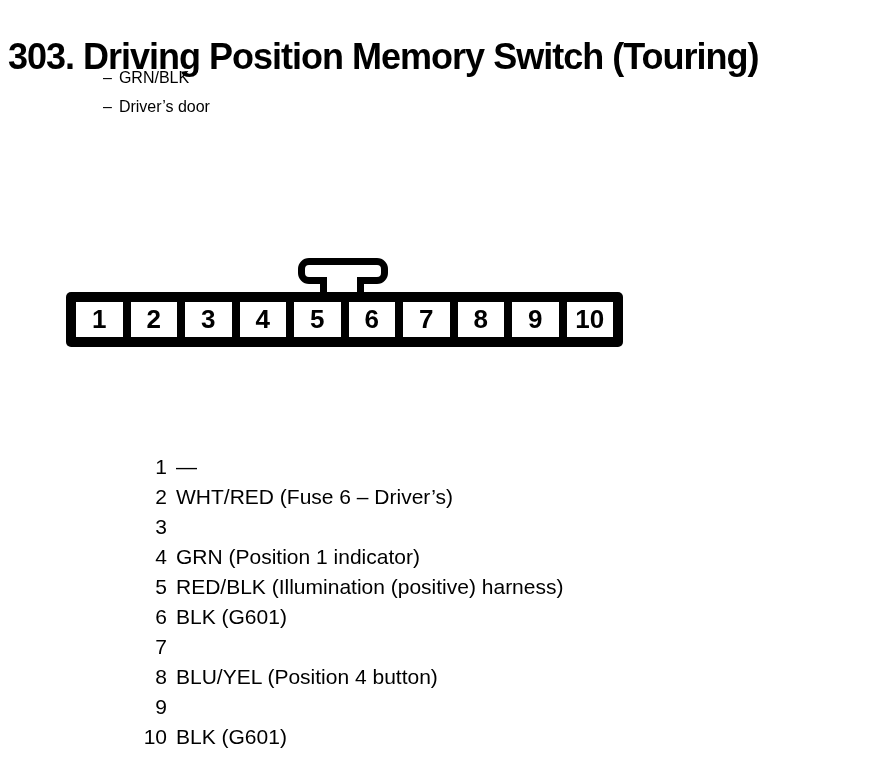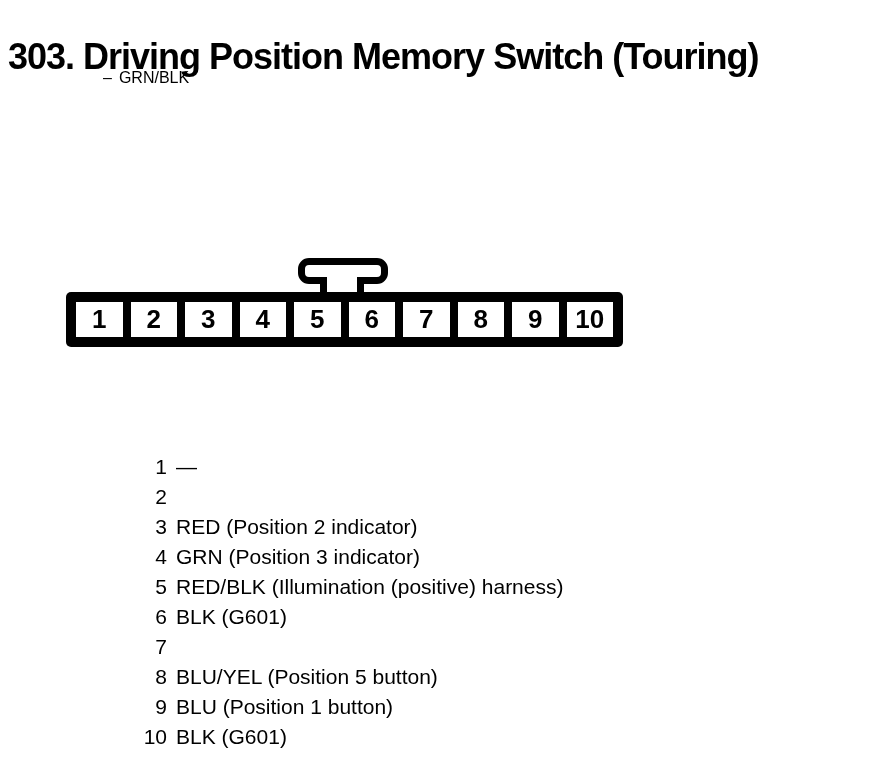--- a/index.html
+++ b/index.html
@@ -63,20 +63,23 @@
 <body>
 
 <div class="page">
 
   <h1 class="page-title">303. Driving Position Memory Switch (Touring)</h1>
 
   <ul class="attr-list">
     <li>
       <span class="attr-marker">–</span><span>GRN/BLK</span>
     </li>
+    <li>
+      <span class="attr-marker">–</span><span>Driver’s door</span>
+    </li>
   </ul>
 
   <div class="tab-pill"></div>
   <div class="tab-stem"></div>
 
   <div class="connector-body">
     <div class="pin-cell">1</div>
     <div class="pin-cell">2</div>
     <div class="pin-cell">3</div>
     <div class="pin-cell">4</div>
@@ -88,47 +91,46 @@
     <div class="pin-cell">10</div>
   </div>
 
   <div class="pin-list">
     <div class="pin-row">
       <span class="pin-num">1</span>
       <span class="pin-label">—</span>
     </div>
     <div class="pin-row">
       <span class="pin-num">2</span>
+      <span class="pin-label">WHT/RED (Fuse 6 – Driver’s)</span>
     </div>
     <div class="pin-row">
       <span class="pin-num">3</span>
-      <span class="pin-label">RED (Position 2 indicator)</span>
     </div>
     <div class="pin-row">
       <span class="pin-num">4</span>
-      <span class="pin-label">GRN (Position 3 indicator)</span>
+      <span class="pin-label">GRN (Position 1 indicator)</span>
     </div>
     <div class="pin-row">
       <span class="pin-num">5</span>
       <span class="pin-label">RED/BLK (Illumination (positive) harness)</span>
     </div>
     <div class="pin-row">
       <span class="pin-num">6</span>
       <span class="pin-label">BLK (G601)</span>
     </div>
     <div class="pin-row">
       <span class="pin-num">7</span>
     </div>
     <div class="pin-row">
       <span class="pin-num">8</span>
-      <span class="pin-label">BLU/YEL (Position 5 button)</span>
+      <span class="pin-label">BLU/YEL (Position 4 button)</span>
     </div>
     <div class="pin-row">
       <span class="pin-num">9</span>
-      <span class="pin-label">BLU (Position 1 button)</span>
     </div>
     <div class="pin-row">
       <span class="pin-num">10</span>
       <span class="pin-label">BLK (G601)</span>
     </div>
   </div>
 
 </div>
 
 </body></html>

